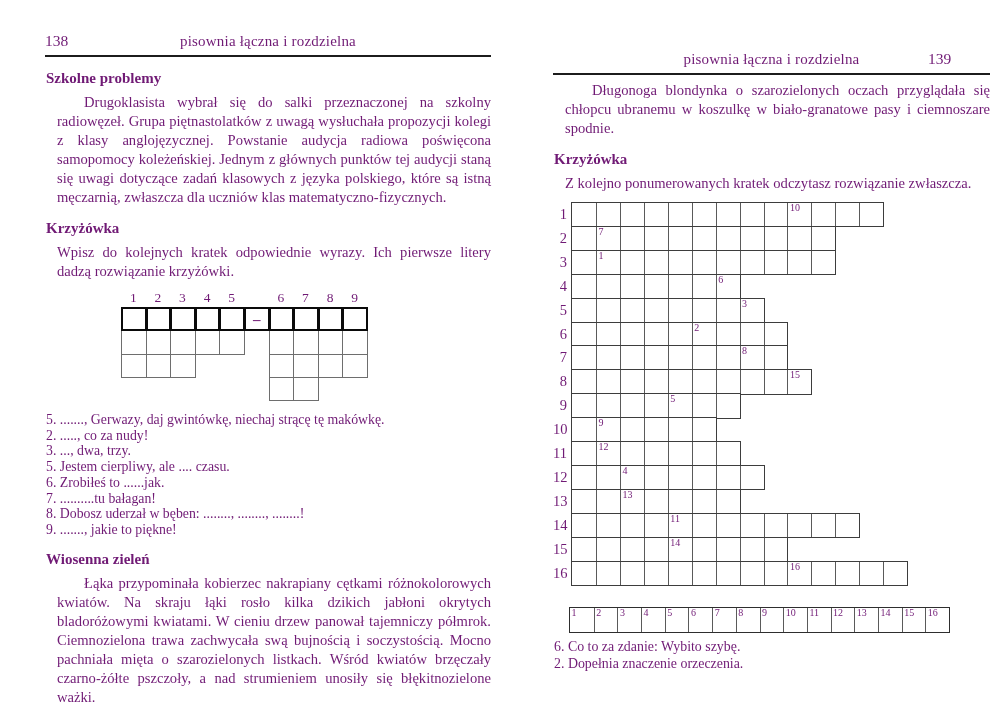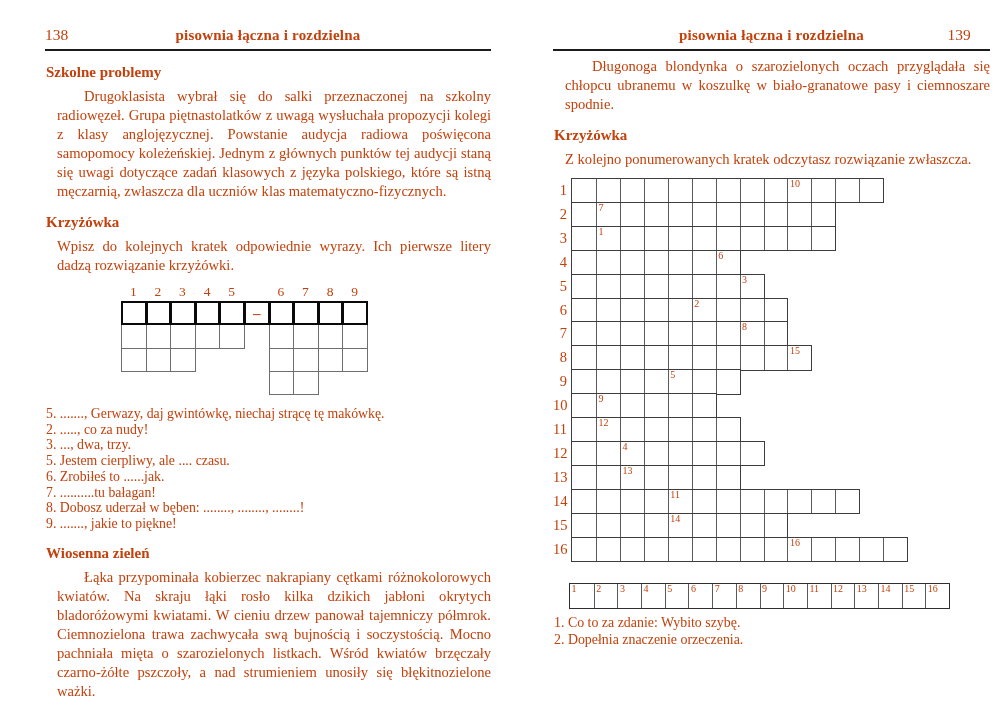--- a/index.html
+++ b/index.html
@@ -1,30 +1,30 @@
 <!DOCTYPE html>
 <html><head>
 <meta charset="utf-8">
 <style>
   html,body { margin:0; padding:0; background:#ffffff; }
   #canvas {
     position:relative; width:1000px; height:712px; background:#fff;
-    overflow:hidden; font-family:"Liberation Serif","DejaVu Serif",serif; color:#c2410c;
+    overflow:hidden; font-family:"Liberation Serif","DejaVu Serif",serif; color:#701a75;
   }
   .page { position:absolute; top:26px; }
   #left-page  { left:45px;  width:446px; }
   #right-page { left:553px; width:437px; }
 
   .page-header {
     display:flex; align-items:flex-end; border-bottom:2.2px solid #1c1c1c;
     padding-bottom:5px; font-size:15px;
   }
   .page-header .edge { width:62px; font-weight:normal; font-size:15.5px; }
-  .page-header .edge.right { text-align:center; }
-  .page-header .title { flex:1; text-align:center; font-weight:bold; letter-spacing:0.2px; }
+  .page-header .edge.right { text-align:left;margin-top:24px; }
+  .page-header .title { flex:1; text-align:center; font-weight:normal; letter-spacing:0.2px; }
 
   .section-heading { font-weight:bold; font-size:15px; margin:13px 0 0 1px; }
   .body-text {
     font-size:14.6px; line-height:19px; text-align:justify; margin:6px 0 0 12px;
     text-indent:27px;
   }
   .no-indent { text-indent:0; }
   .nowrap { white-space:nowrap; }
 
   
@@ -425,17 +425,17 @@
         </div>
         <div class="strip-cell inner">
           <span class="rc-lab">15</span>
         </div>
         <div class="strip-cell inner">
           <span class="rc-lab">16</span>
         </div>
       </div>
 
     <div class="notes-list">
-        <div>1. Co to za zdanie: Wybito szybę.</div>
+        <div>6. Co to za zdanie: Wybito szybę.</div>
         <div>2. Dopełnia znaczenie orzeczenia.</div>
       </div>
   </div>
 </div>
 
 </body></html>

